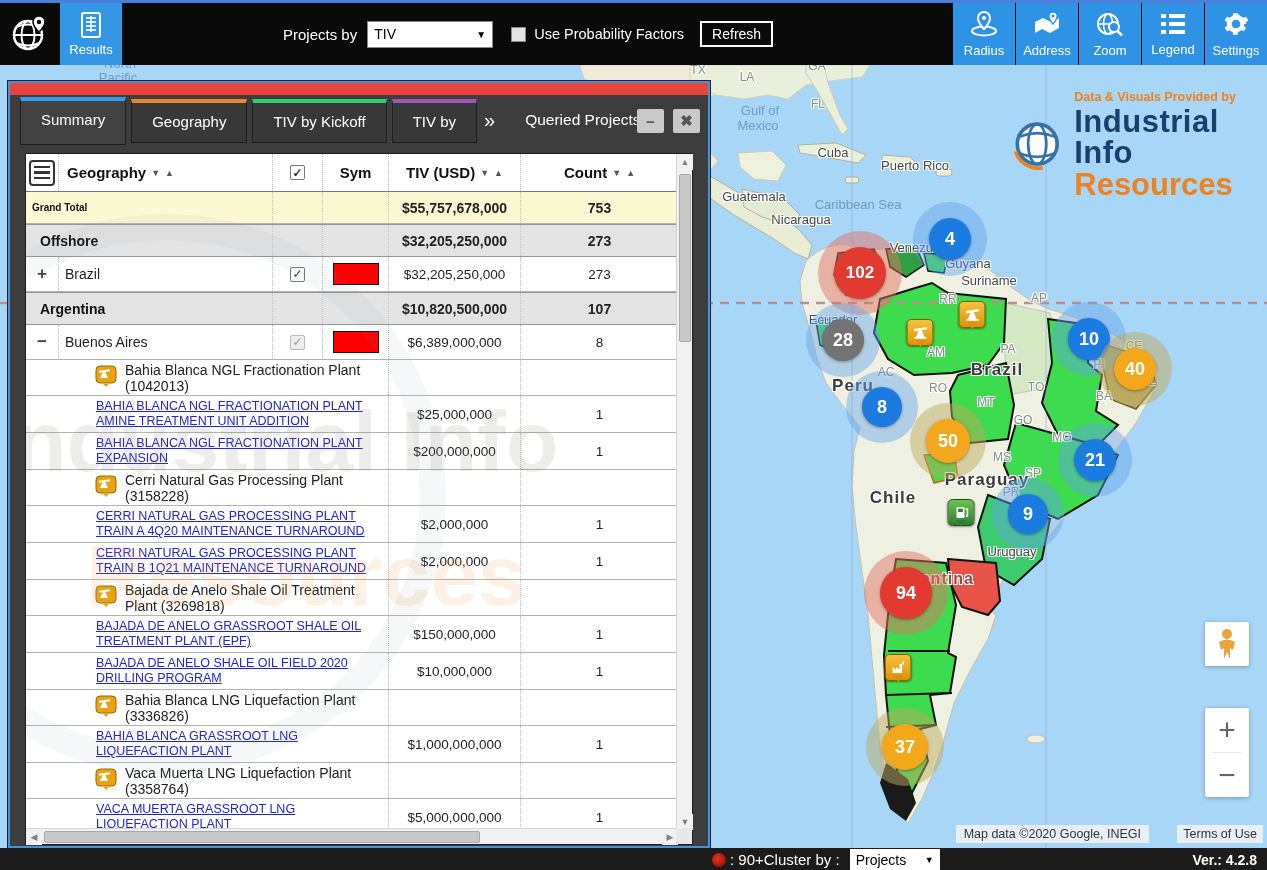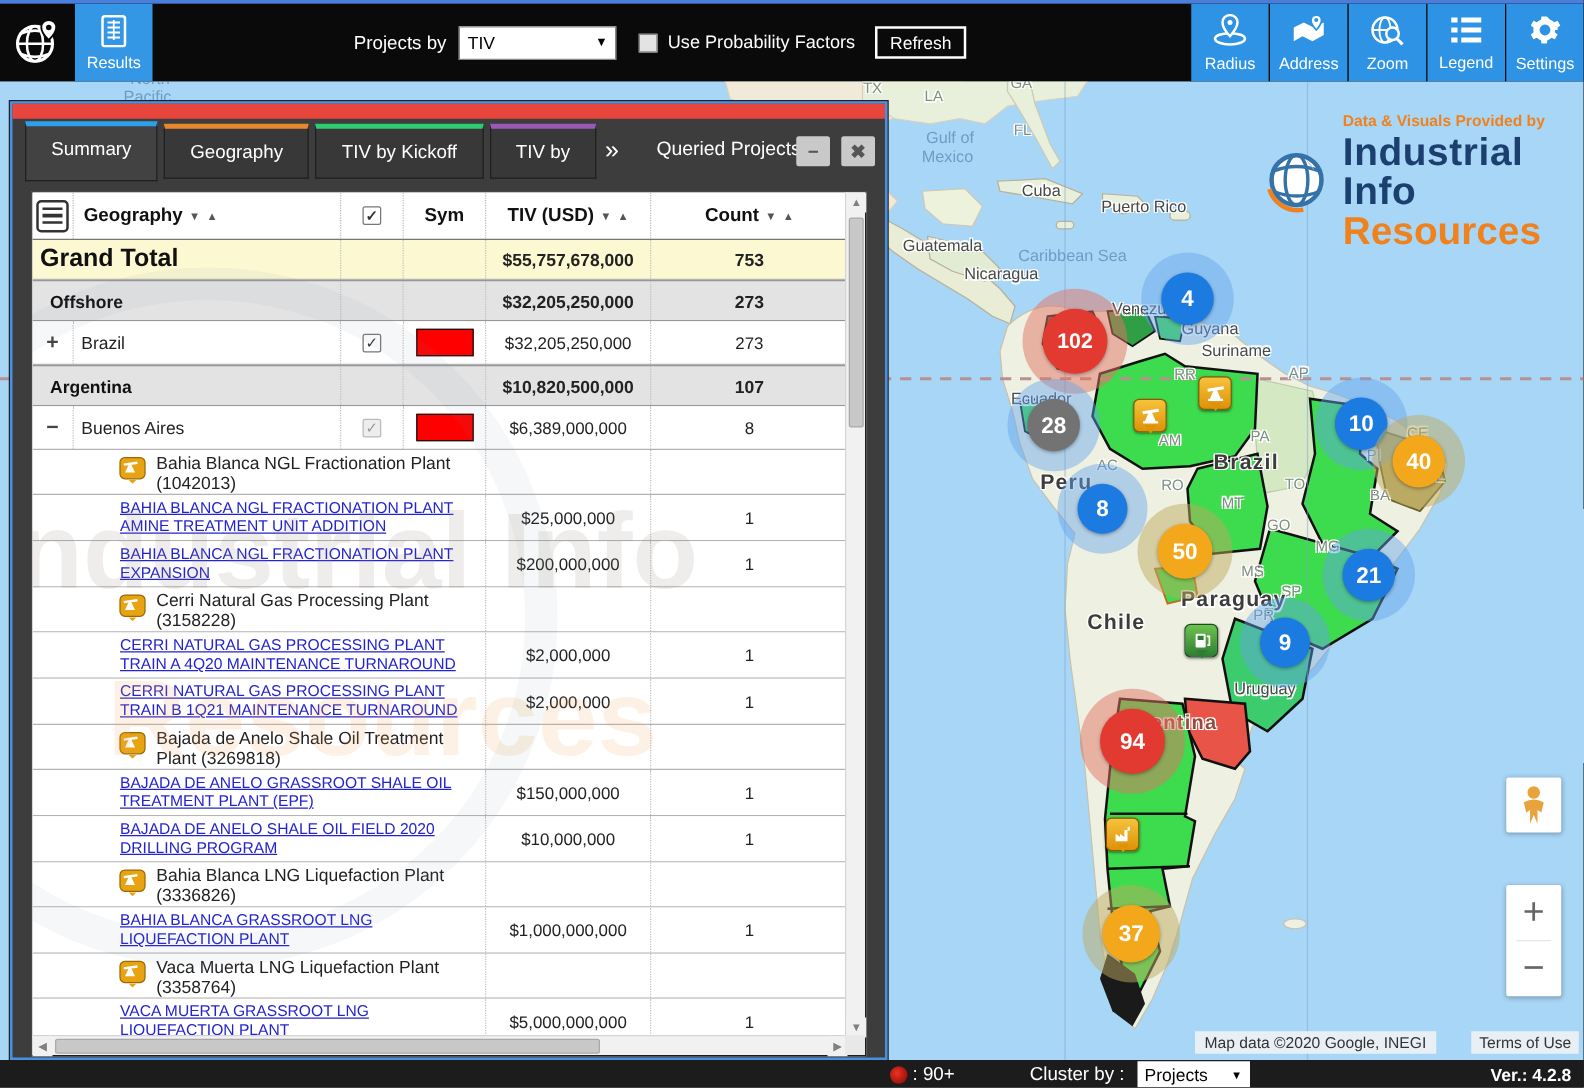--- a/index.html
+++ b/index.html
@@ -88,21 +88,21 @@
   .cell{height:100%;display:flex;align-items:center;}
   .c-dot{border-left:1px dotted #c2c2c2;}
   .c-val,.c-cnt{justify-content:center;font-size:13.5px;color:#222;}
   .r-total{height:32px;background:#fcf8d2;font-weight:bold;}
   .r-total .c-val,.r-total .c-cnt{font-weight:bold;font-size:14px;}
   .r-group{height:33px;background:#e3e3e3;font-weight:bold;border-top:1px solid #979797;border-bottom:1px solid #979797;}
   .r-group .c-val,.r-group .c-cnt{font-weight:bold;font-size:14px;}
   .r-geo{height:35px;}
   .r-plant{height:36px;}
   .r-project{min-height:34px;}
-  .lbl-total{grid-column:1/3;padding-left:6px;font-size:20px;color:#111;}
+  .lbl-total{grid-column:1/3;padding-left:6px;font-size:10px;color:#111;}
   .lbl-group{grid-column:1/3;padding-left:14px;font-size:14px;color:#111;}
   .exp{justify-content:center;font-size:17px;font-weight:bold;color:#444;cursor:pointer;}
   .geoname{font-size:14px;color:#222;padding-left:6px;}
   .ckbox{width:15px;height:15px;border:1px solid #777;background:#fff;border-radius:2px;display:flex;align-items:center;
       justify-content:center;font-size:12px;color:#333;margin:0 auto;cursor:pointer;}
   .ckbox.dim{opacity:.5;background:#ddd;}
   .swatch{width:46px;height:22px;background:#fe0000;border:1px solid #111;margin:0 auto;}
   .plantlbl{grid-column:1/5;padding-left:69px;font-size:14px;color:#222;display:flex;align-items:center;gap:8px;}
   .projcell{grid-column:1/5;padding:3px 10px 3px 70px;display:flex;align-items:center;}
   .projlink{color:#2323cf;text-decoration:underline;font-size:12.5px;line-height:15px;cursor:pointer;}
@@ -115,21 +115,21 @@
   .hscroll{position:absolute;left:0;bottom:0;width:652px;height:16px;background:#f1f1f1;border-top:1px solid #d5d5d5;display:flex;z-index:5;}
   .sarrow{width:16px;height:16px;display:flex;align-items:center;justify-content:center;font-size:9px;color:#808080;cursor:pointer;background:#f1f1f1;}
   .vthumb{position:absolute;left:2px;top:20px;width:12px;height:168px;background:#c8c8c8;border:1px solid #a9a9a9;border-radius:2px;cursor:pointer;}
   .hthumb{position:absolute;left:18px;top:2px;width:436px;height:12px;background:#c8c8c8;border:1px solid #a9a9a9;border-radius:2px;cursor:pointer;}
   .scorner{position:absolute;right:0;bottom:0;width:16px;height:16px;background:#e8e8e8;z-index:6;}
   
   .bottombar{position:absolute;left:0;top:845px;width:1267px;height:25px;background:#1c1c1c;z-index:30;
       border-bottom:2px solid #15414d;display:flex;align-items:center;color:#fff;}
   .bb-badge{display:flex;align-items:center;margin-left:712px;gap:4px;font-size:15px;}
   .bb-dot{width:14px;height:14px;border-radius:50%;background:radial-gradient(circle at 40% 40%,#f03020,#7a0a05);}
-  .bb-clusterby{margin-left:60px;font-size:15px;}
+  .bb-clusterby{font-size:15px;}
   .bb-select{margin-left:10px;width:90px;height:21px;background:#fff;color:#000;font-size:14px;display:flex;
       align-items:center;padding:0 6px;cursor:pointer;}
   .bb-select .arr{margin-left:auto;font-size:9px;}
   .bb-ver{margin-left:auto;margin-right:10px;font-size:14px;font-weight:bold;}
 </style>
 </head>
 <body>
 
 <div class="app">
 

